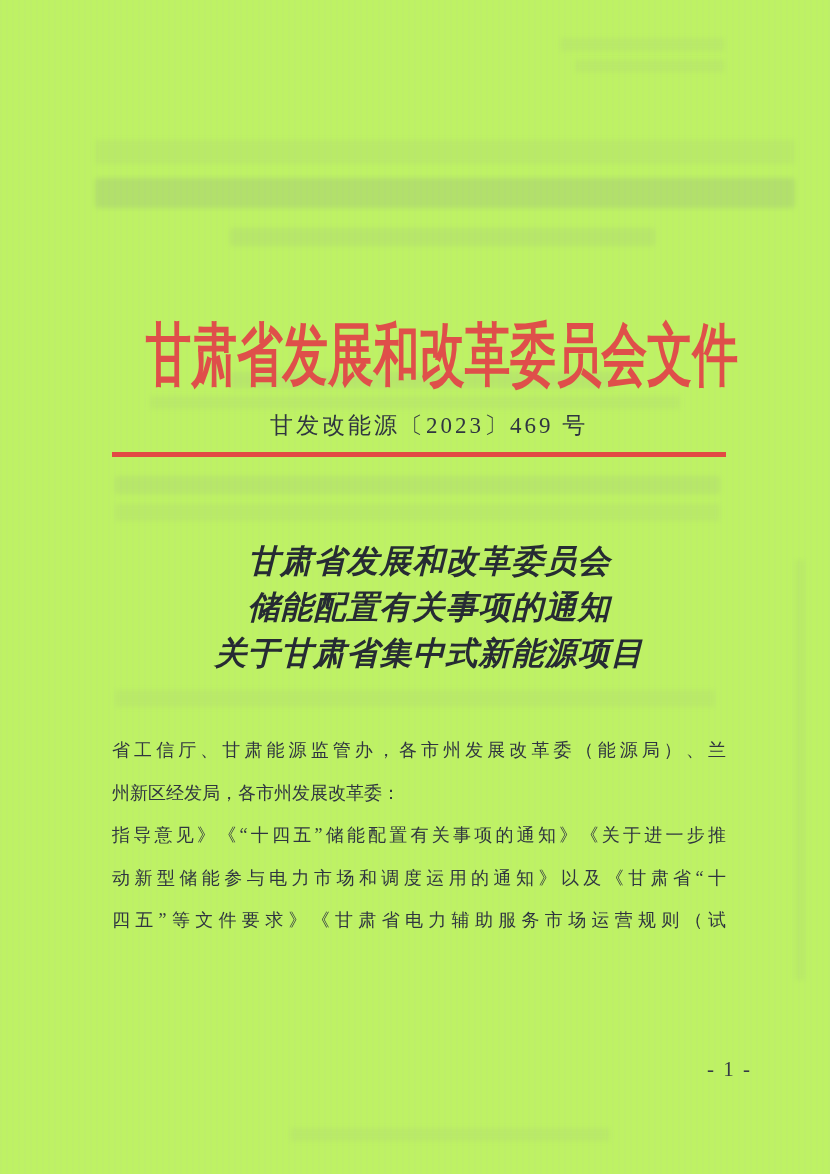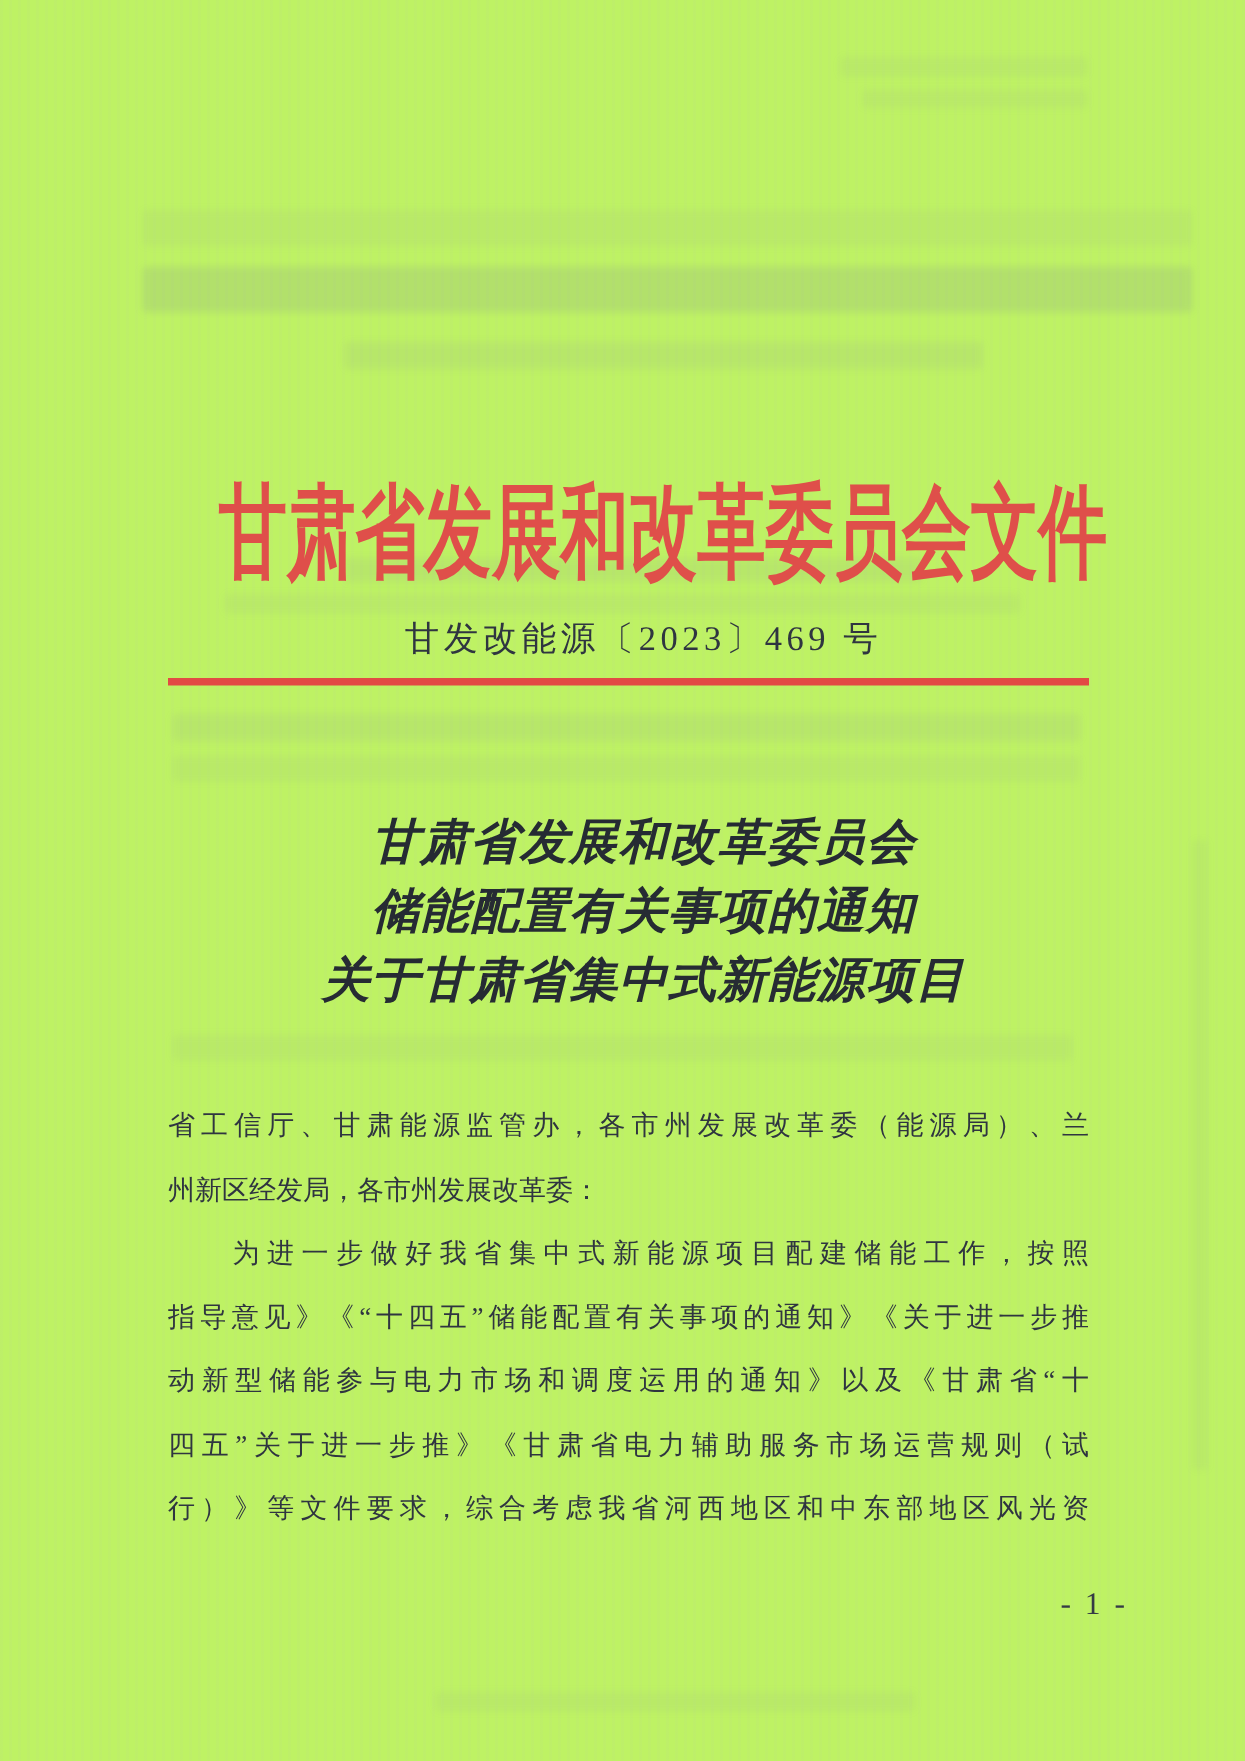--- a/index.html
+++ b/index.html
@@ -127,24 +127,22 @@
 
   <div class="notice-title" id="noticeTitle">
       <div>甘肃省发展和改革委员会</div>
       <div>储能配置有关事项的通知</div>
       <div>关于甘肃省集中式新能源项目</div>
     </div>
 
   <div class="body-text" id="bodyText">
       <div class="bl">省工信厅、甘肃能源监管办，各市州发展改革委（能源局）、兰</div>
       <div class="bl short">州新区经发局，各市州发展改革委：</div>
-      <div class="bl indent">为进一步做好我省集中式新能源项目配建储能工作，按照</div>
       <div class="bl">指导意见》《“十四五”储能配置有关事项的通知》《关于进一步推</div>
       <div class="bl">动新型储能参与电力市场和调度运用的通知》以及《甘肃省“十</div>
-      <div class="bl">四五”关于进一步推》《甘肃省电力辅助服务市场运营规则（试</div>
-      <div class="bl">行）》等文件要求，综合考虑我省河西地区和中东部地区风光资</div>
+      <div class="bl">四五”等文件要求》《甘肃省电力辅助服务市场运营规则（试</div>
     </div>
 
   <div class="page-number">- 1 -</div>
 
   <div class="page-edge"></div>
 
 </div>
 
 </body></html>

